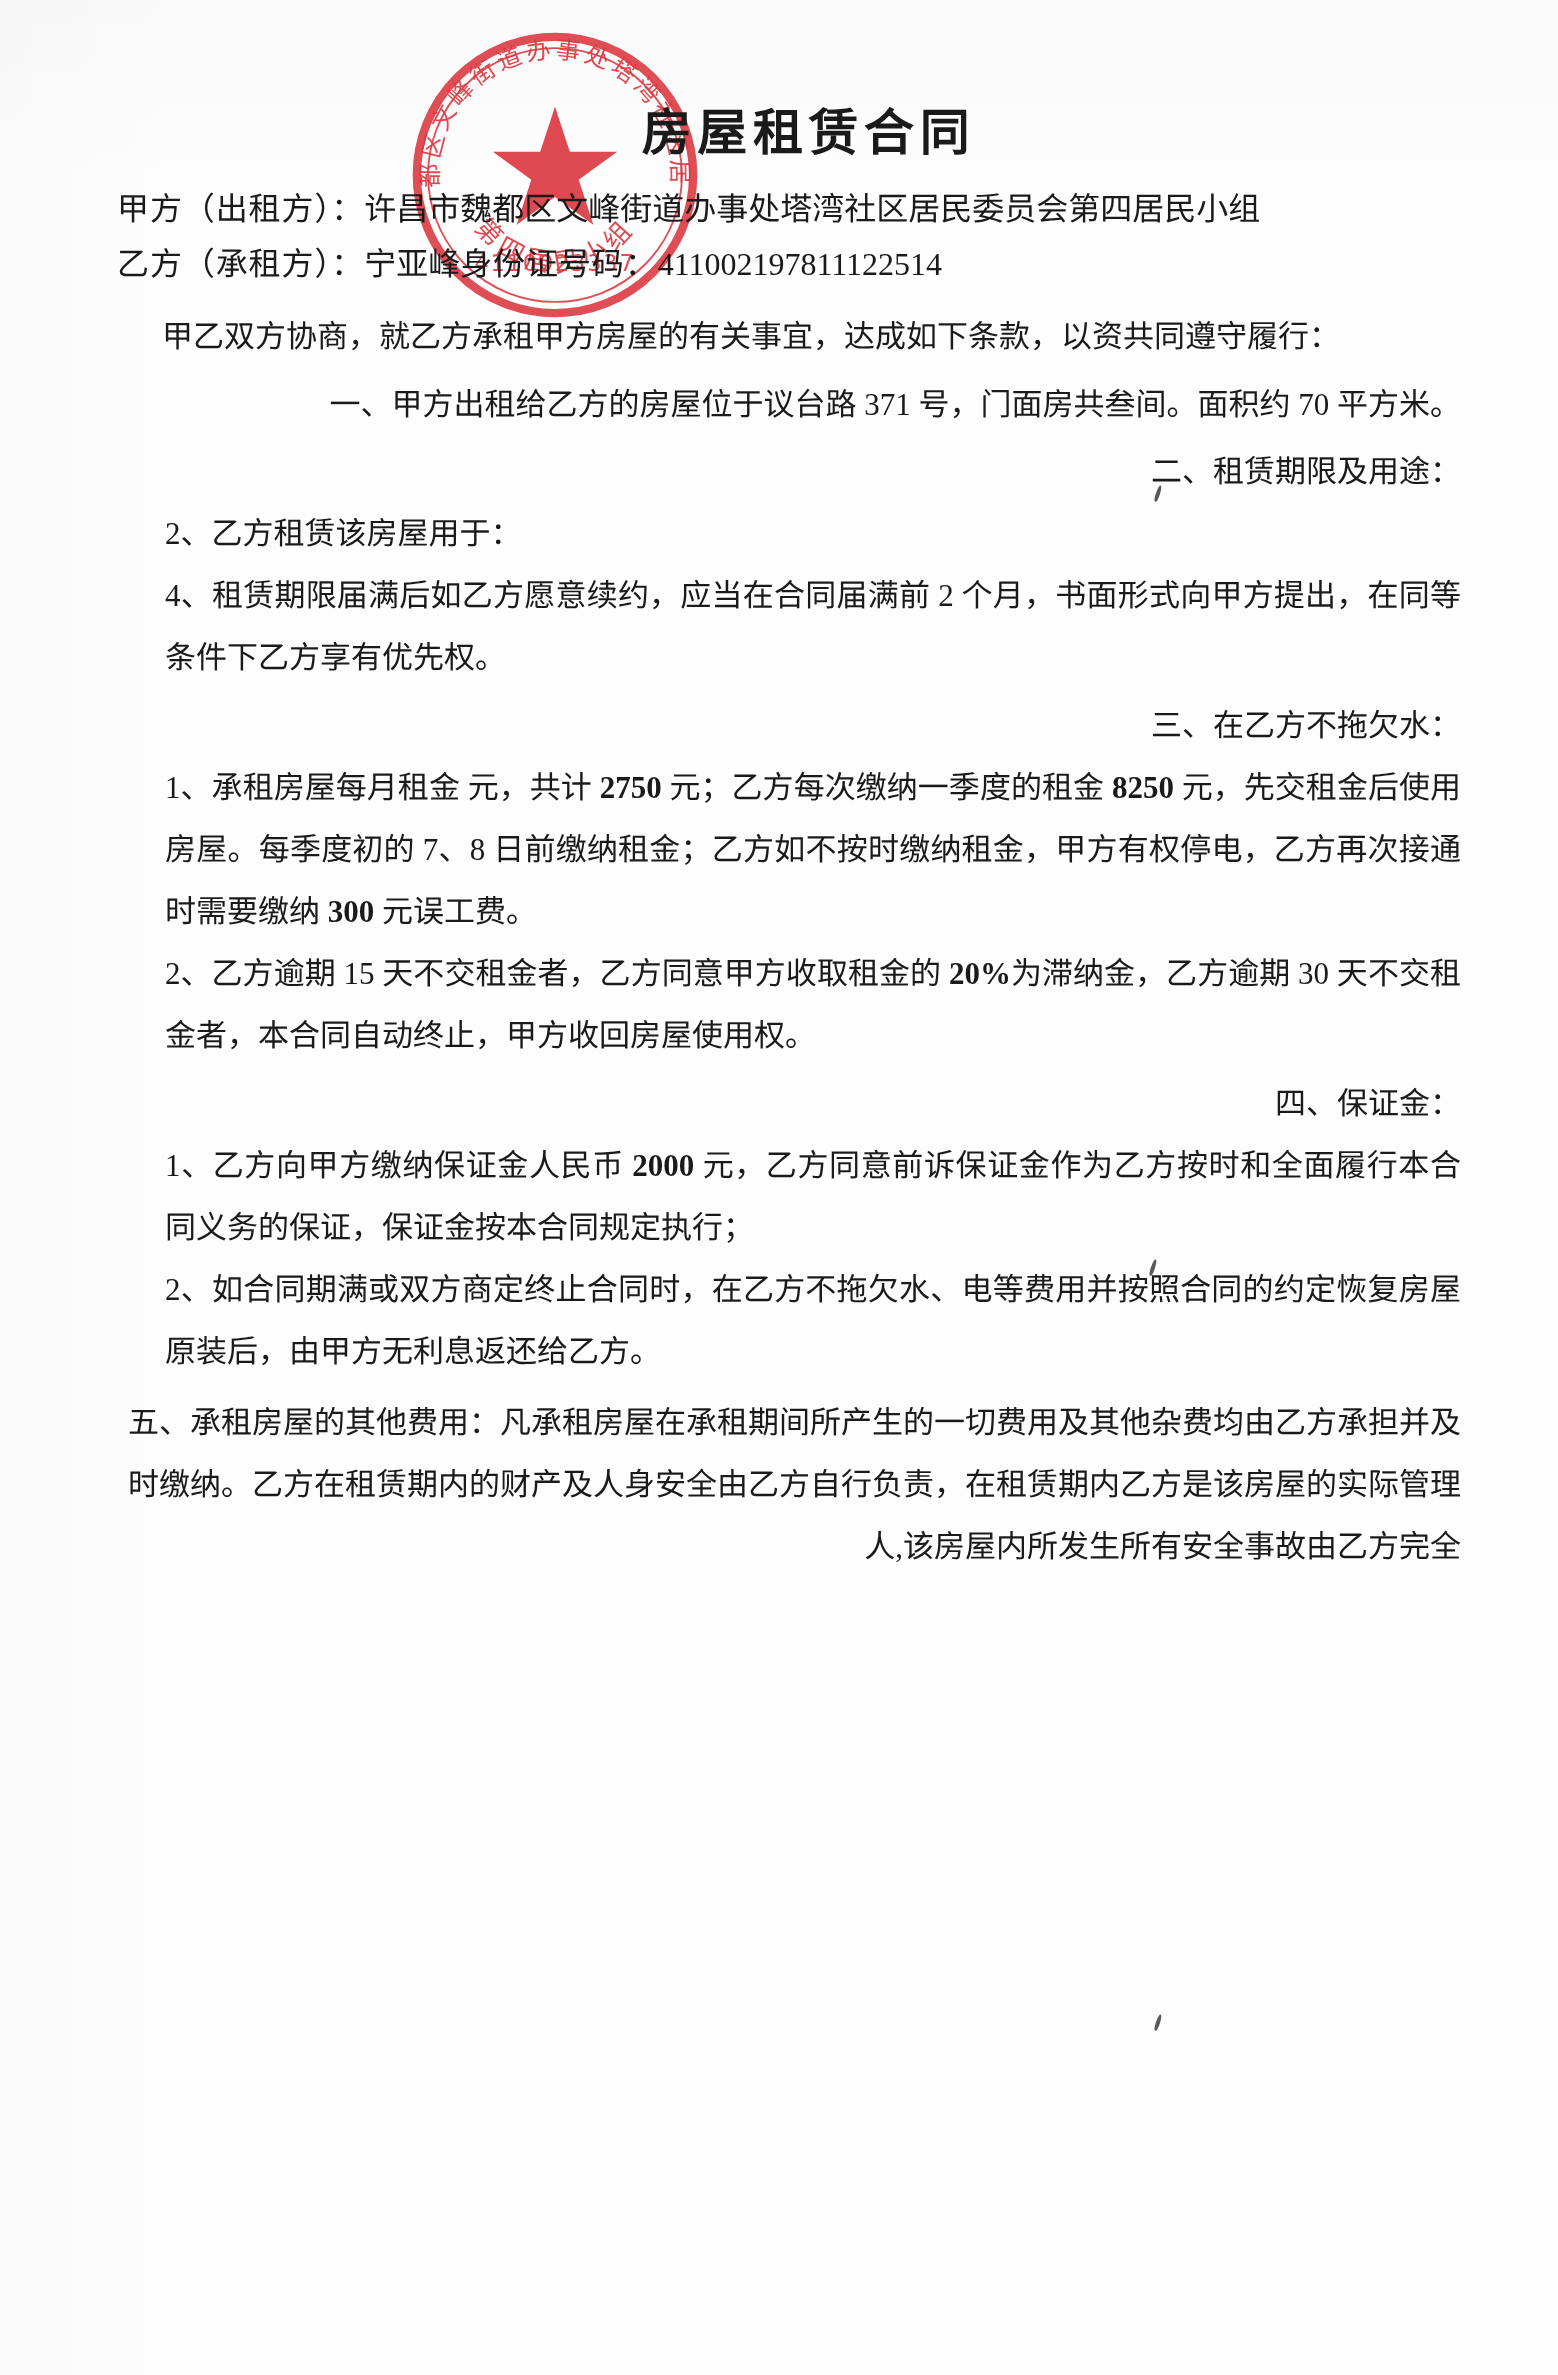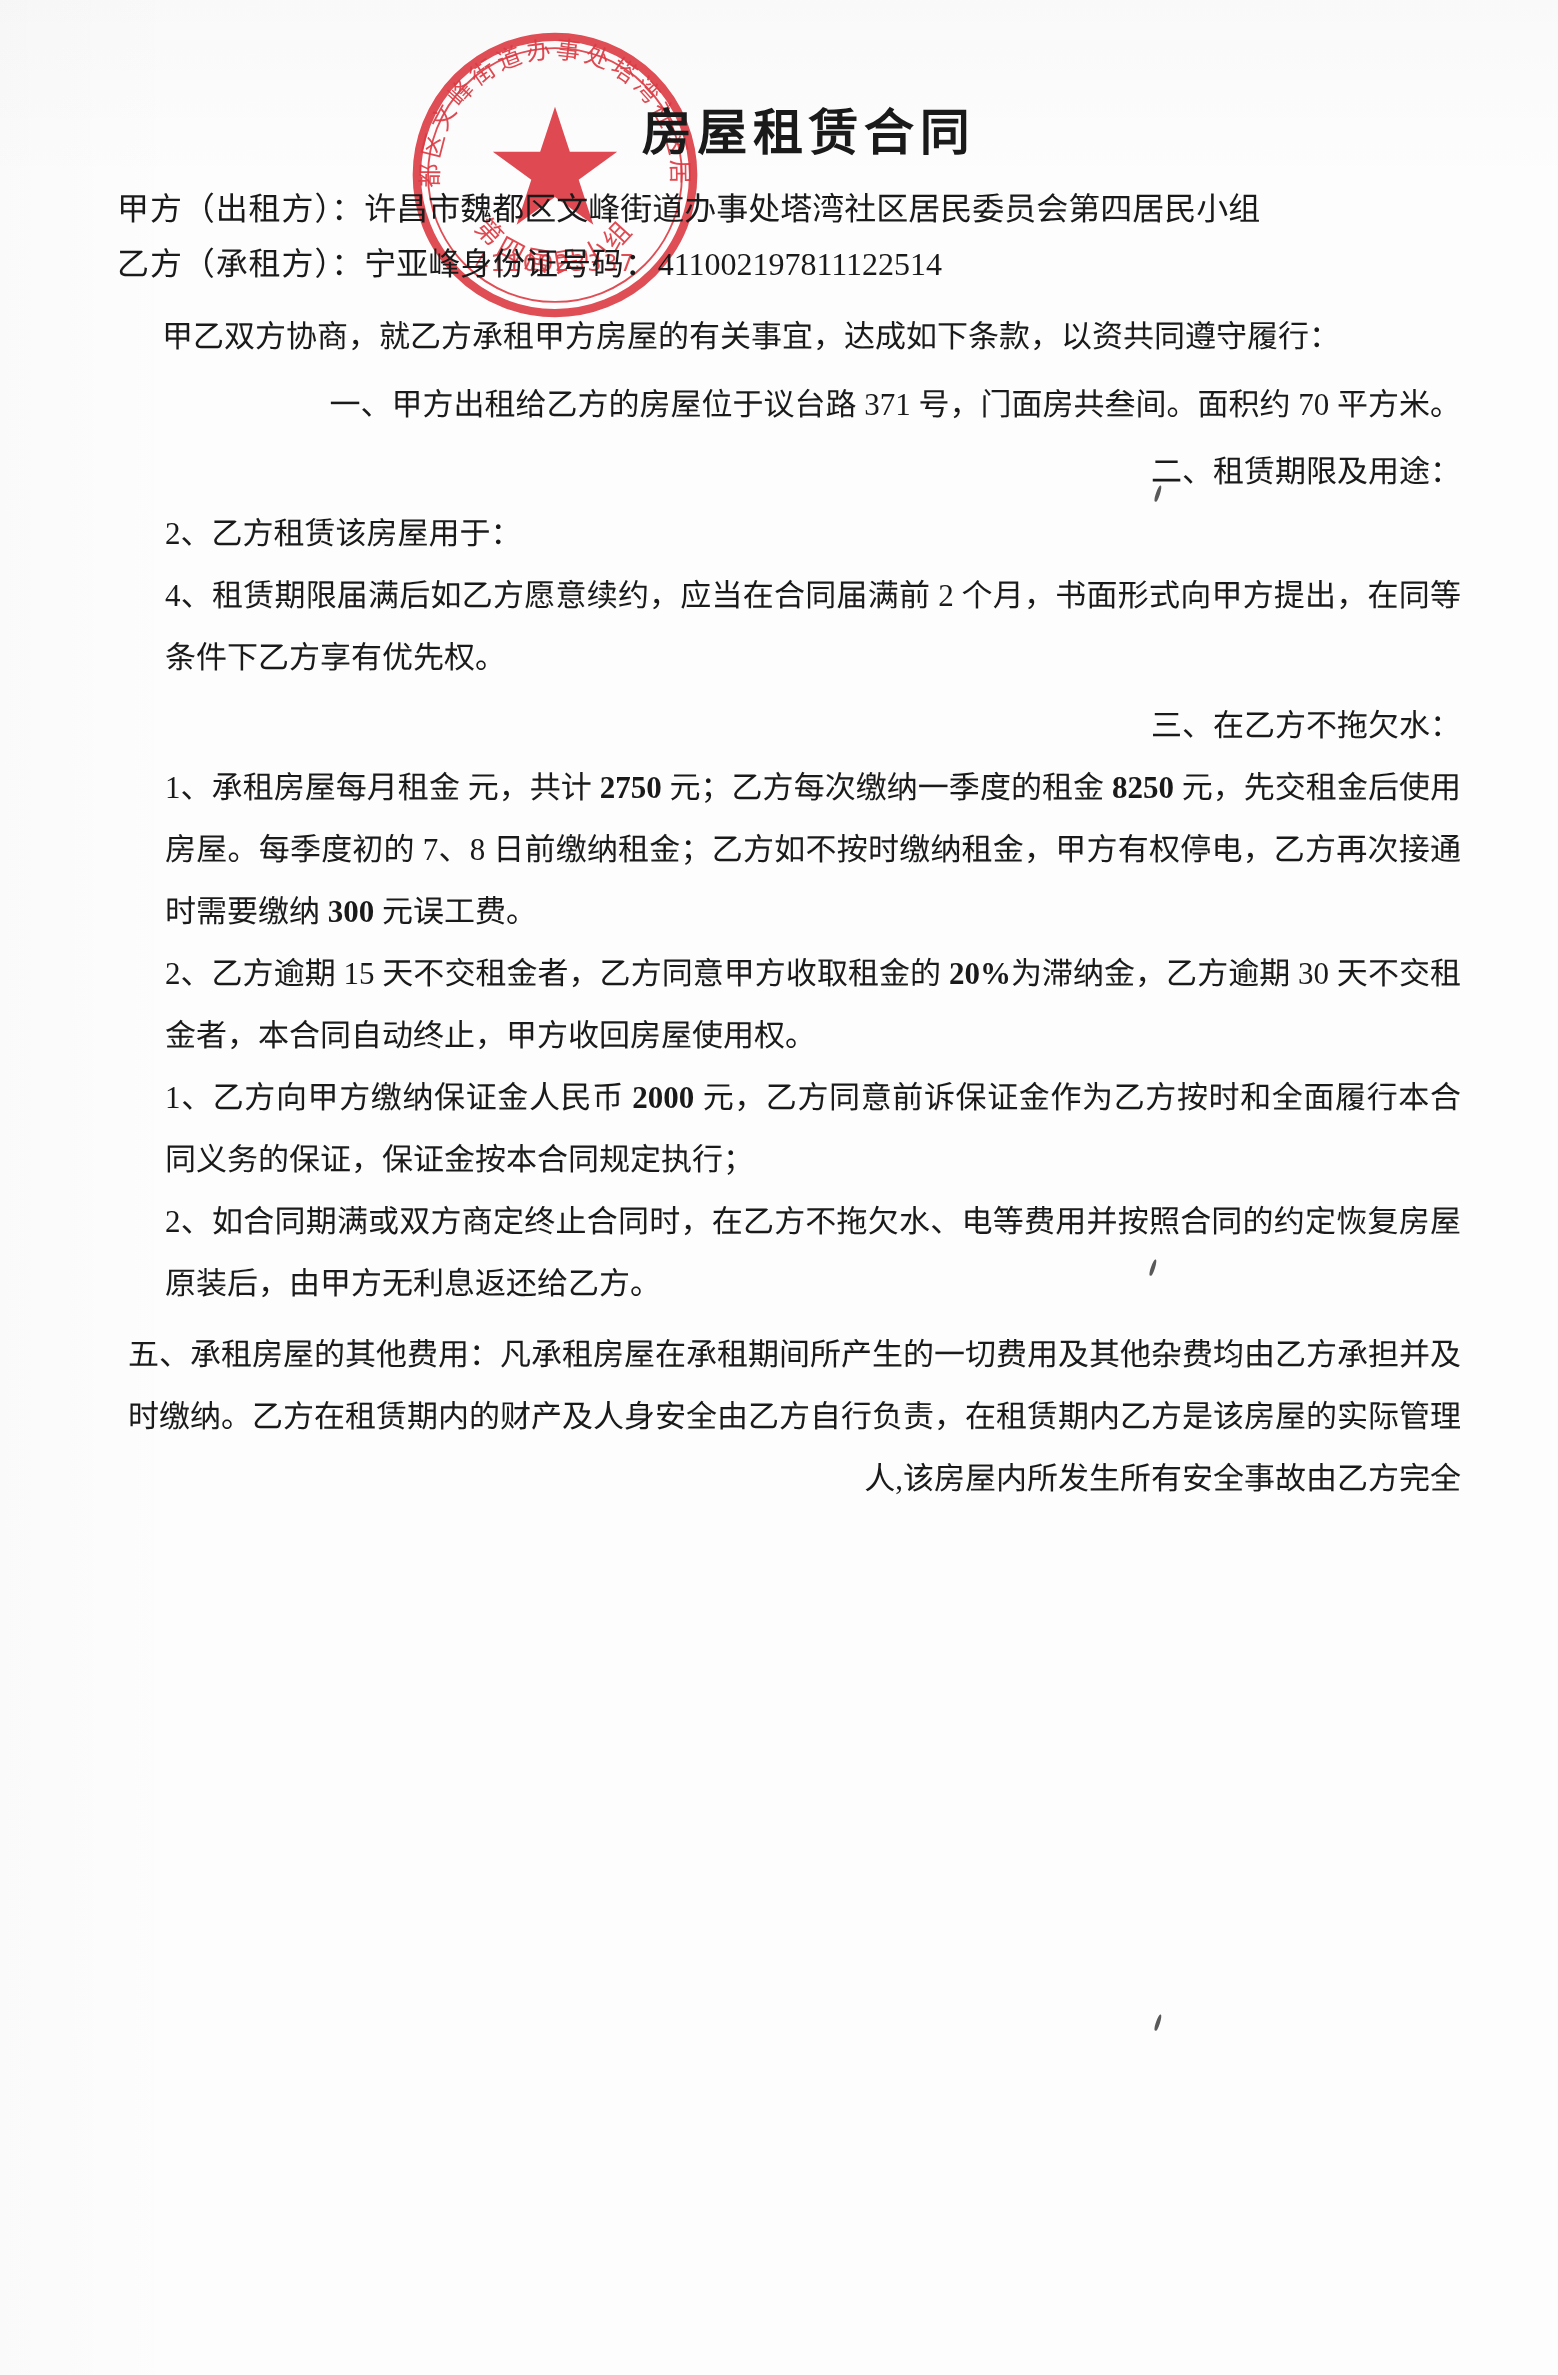--- a/index.html
+++ b/index.html
@@ -141,20 +141,21 @@
     <p class="section">一、甲方出租给乙方的房屋位于议台路 371 号，门面房共叁间。面积约 70 平方米。</p>
 
     <p class="section">二、租赁期限及用途：</p>
     <p class="item">2、乙方租赁该房屋用于：</p>
     <p class="item">4、租赁期限届满后如乙方愿意续约，应当在合同届满前 2 个月，书面形式向甲方提出，在同等条件下乙方享有优先权。</p>
 
     <p class="section">三、在乙方不拖欠水：</p>
     <p class="item">1、承租房屋每月租金 元，共计 <span class="b">2750</span> 元；乙方每次缴纳一季度的租金 <span class="b">8250</span> 元，先交租金后使用房屋。每季度初的 7、8 日前缴纳租金；乙方如不按时缴纳租金，甲方有权停电，乙方再次接通时需要缴纳 <span class="b">300</span> 元误工费。</p>
     <p class="item">2、乙方逾期 15 天不交租金者，乙方同意甲方收取租金的 <span class="b">20%</span>为滞纳金，乙方逾期 30 天不交租金者，本合同自动终止，甲方收回房屋使用权。</p>
 
+    <p class="section">四、保证金：</p>
     <p class="item">1、乙方向甲方缴纳保证金人民币 <span class="b">2000</span> 元，乙方同意前诉保证金作为乙方按时和全面履行本合同义务的保证，保证金按本合同规定执行；</p>
     <p class="item">2、如合同期满或双方商定终止合同时，在乙方不拖欠水、电等费用并按照合同的约定恢复房屋原装后，由甲方无利息返还给乙方。</p>
 
     <p class="section" style="margin-top:9.3px;">五、承租房屋的其他费用：凡承租房屋在承租期间所产生的一切费用及其他杂费均由乙方承担并及时缴纳。乙方在租赁期内的财产及人身安全由乙方自行负责，在租赁期内乙方是该房屋的实际管理人,该房屋内所发生所有安全事故由乙方完全</p>
 
   </div>
 
   <span class="pen-mark" style="left:1156px; top:485px;"></span>
   <span class="pen-mark" style="left:1151px; top:1259px;"></span>
   <span class="pen-mark" style="left:1156px; top:2014px;"></span>

